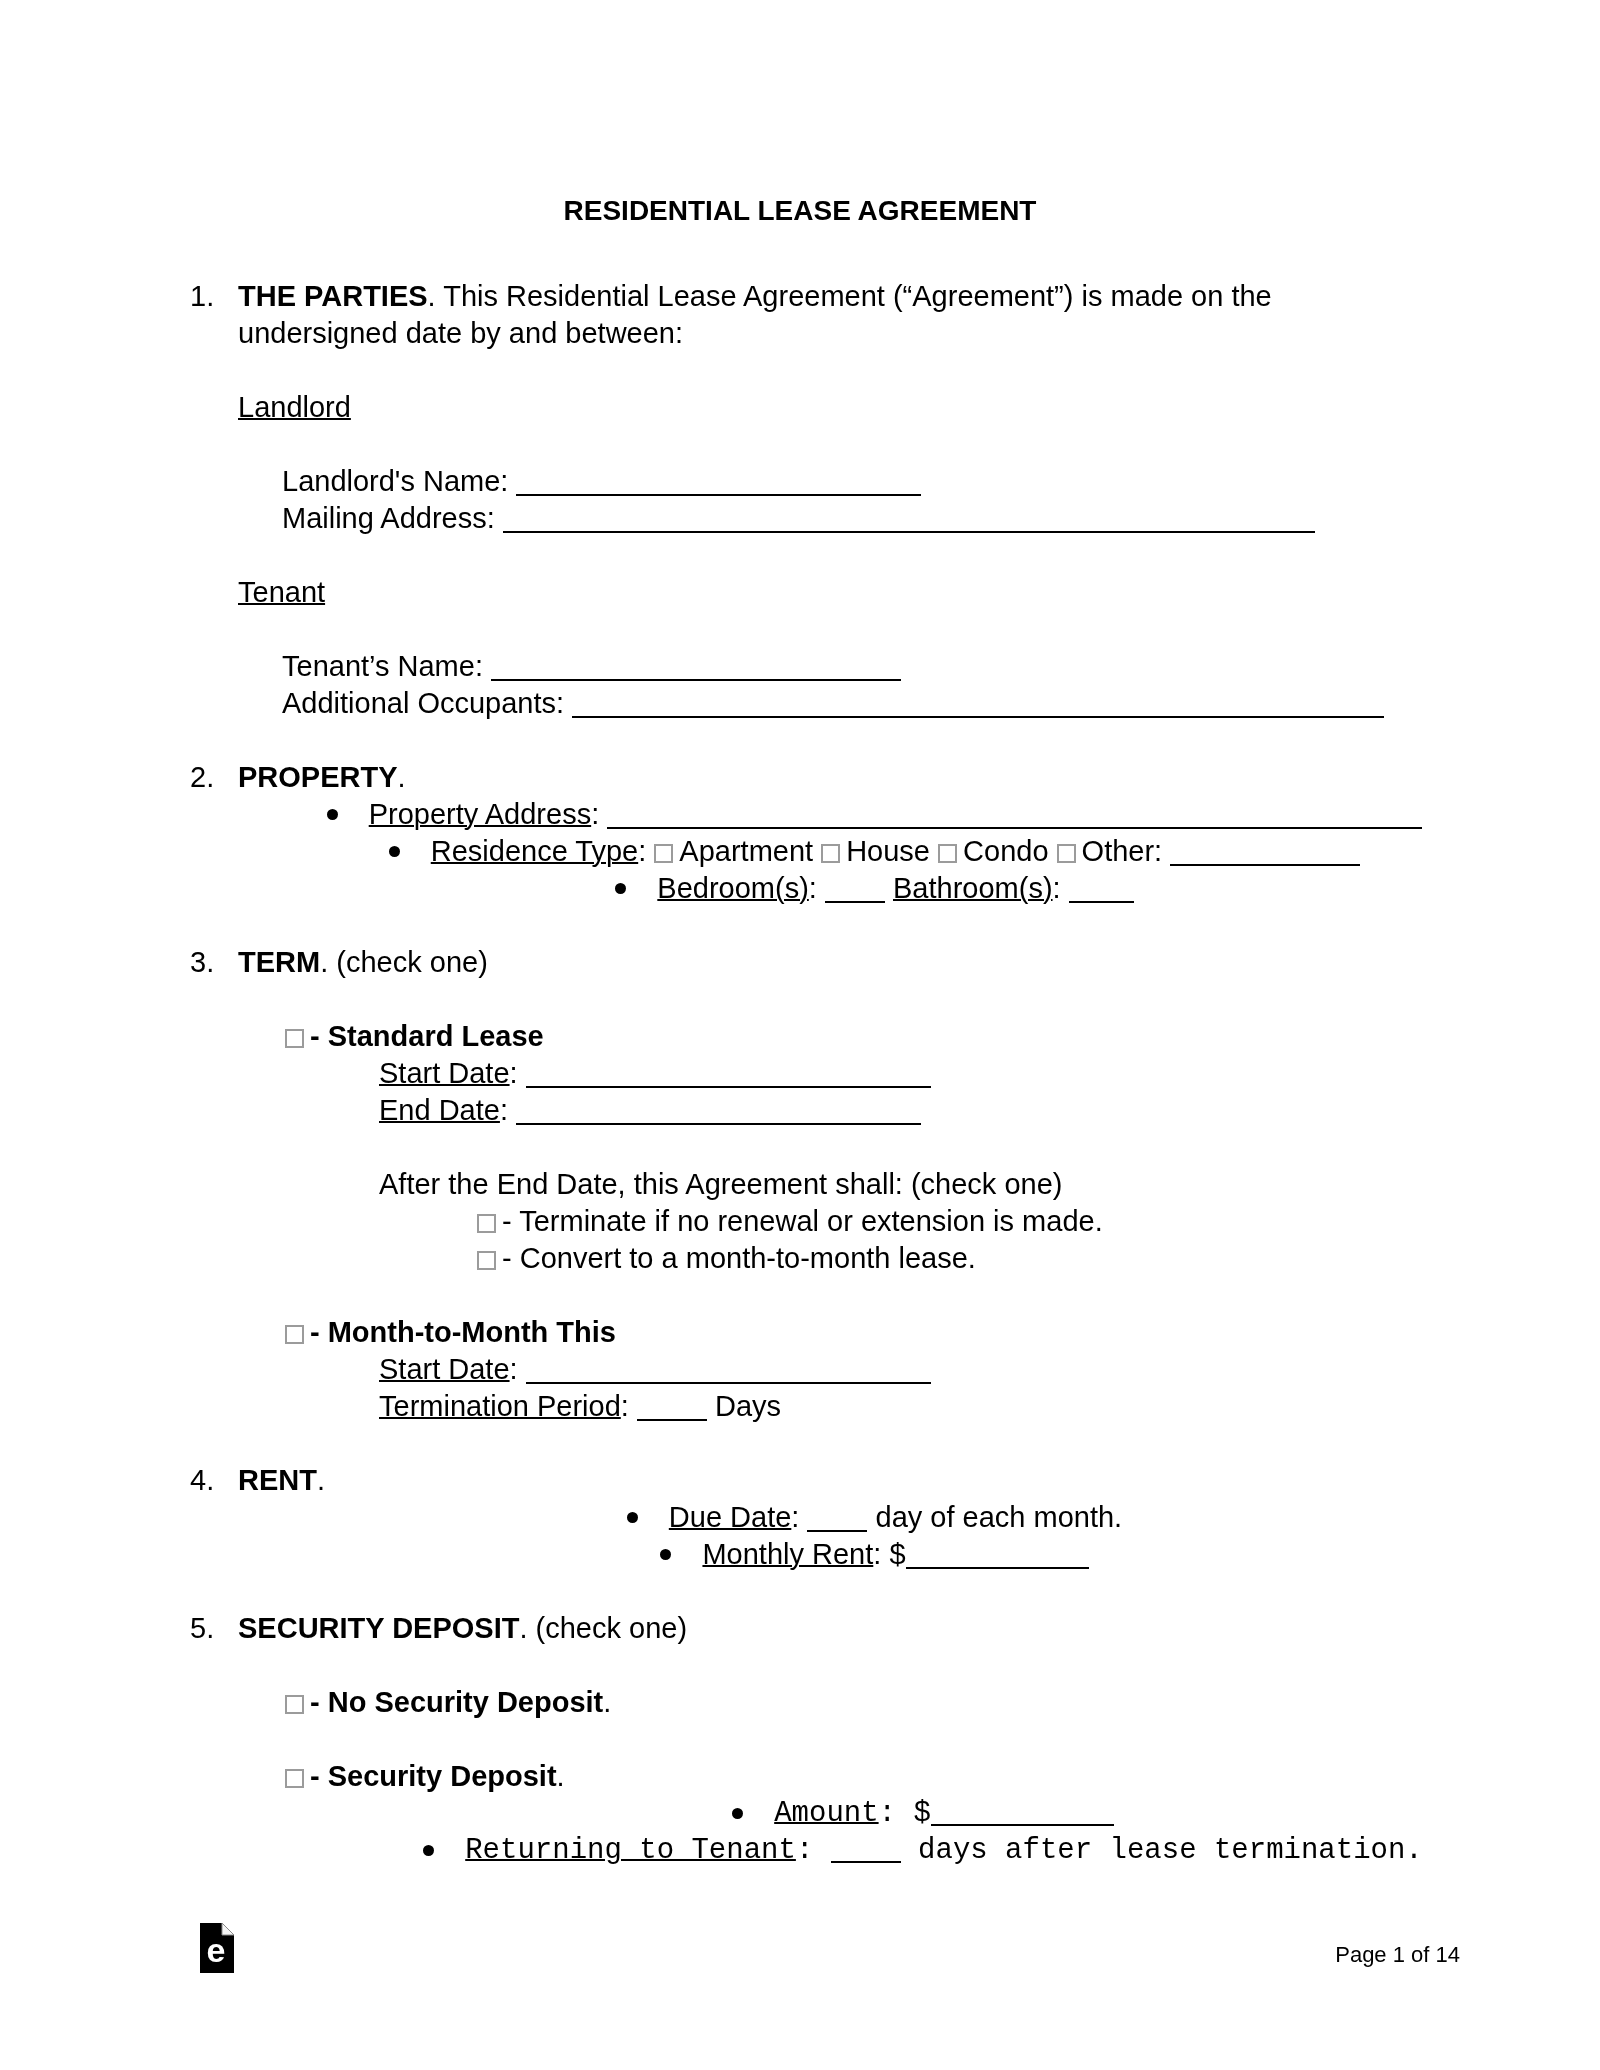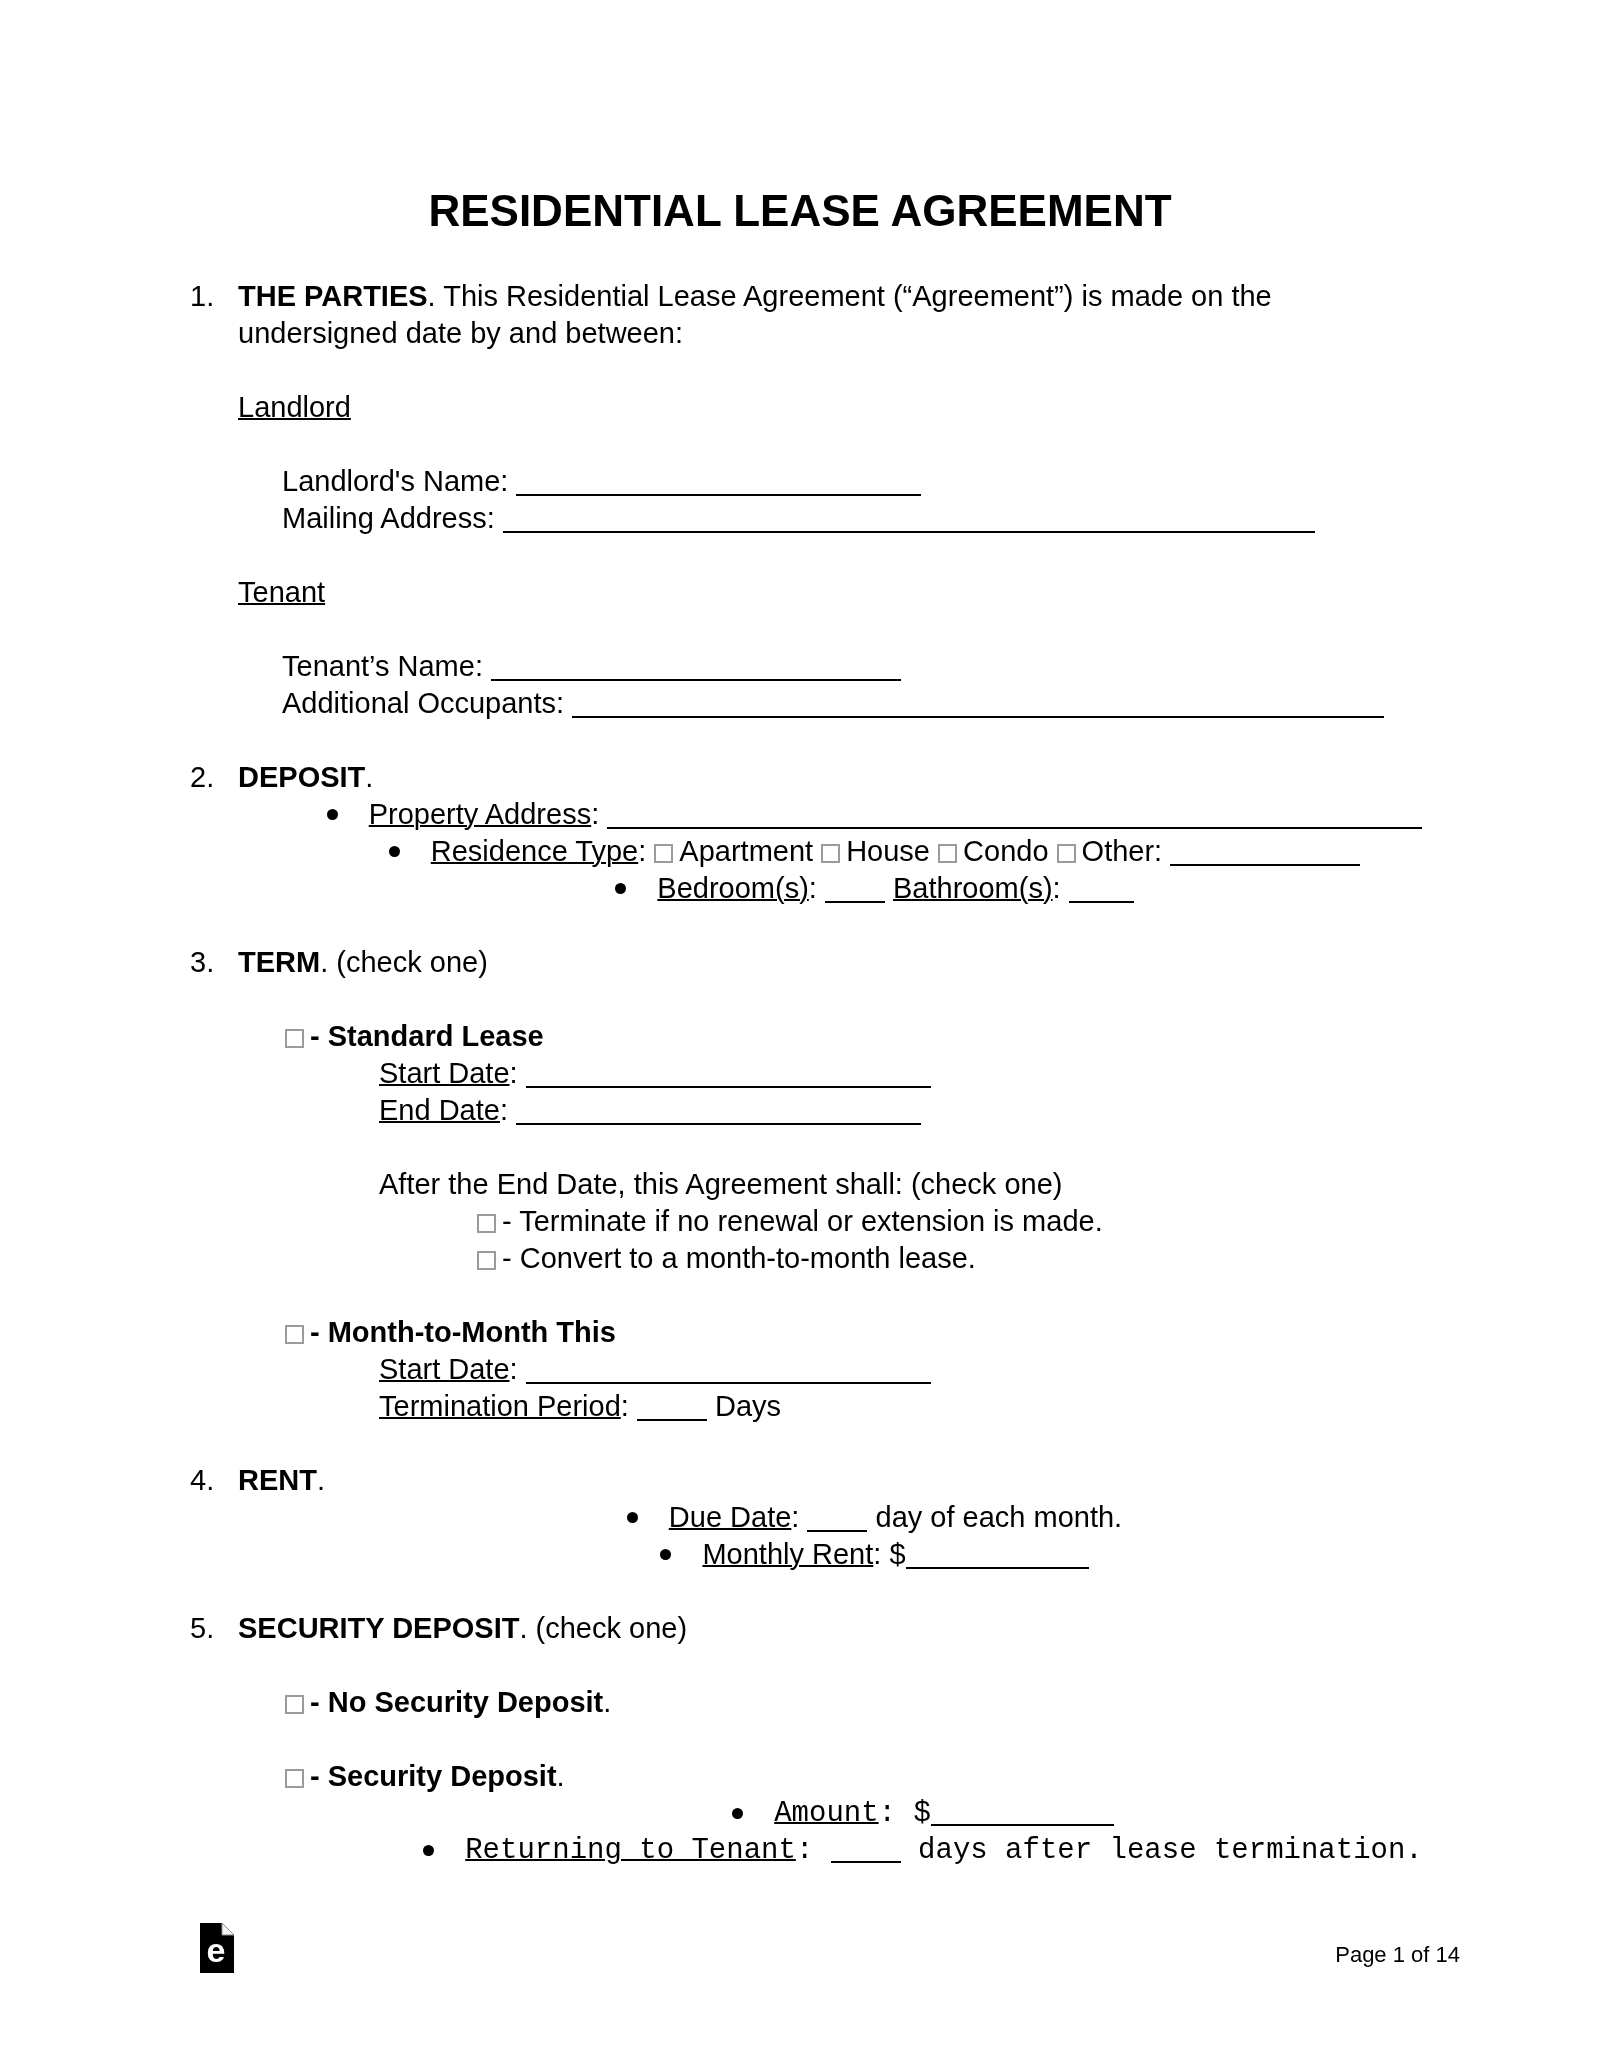--- a/index.html
+++ b/index.html
@@ -4,21 +4,21 @@
 <style>
   * { margin:0; padding:0; box-sizing:border-box; }
   html,body { background:#fff; }
   .page {
     position:relative; width:1600px; height:2070px; background:#ffffff;
     font-family:"Liberation Sans", sans-serif; font-size:29px; line-height:37px; color:#000;
     overflow:hidden;
   }
   .title {
     position:absolute; top:187px; left:0; width:100%; text-align:center;
-    font-size:44px; line-height:48px; font-weight:bold;
+    font-size:28px; line-height:48px; font-weight:bold;
   }
   .content { position:absolute; left:190px; top:278px; width:1270px; }
   .sec { display:flex; }
   .num { width:48px; flex:none; }
   .sec-text { flex:1; }
   .introw { max-width:1180px; }
   .b { font-weight:bold; }
   .ul { text-decoration:underline; text-decoration-thickness:2px; }
   .mt1 { margin-top:37px; }
   .ml1 { margin-left:48px; }
@@ -64,21 +64,21 @@
 
     <div class="ml1 mt1"><span class="ul">Tenant</span></div>
 
     <div class="ml2 mt1">
       <div><span>Tenant’s Name:</span> <span class="bl w410"></span></div>
       <div><span>Additional Occupants:</span> <span class="bl w812"></span></div>
     </div>
 
     <div class="sec mt1">
       <div class="num">2.</div>
-      <div class="sec-text"><span class="b">DEPOSIT</span><span>.</span></div>
+      <div class="sec-text"><span class="b">PROPERTY</span><span>.</span></div>
     </div>
 
     <div class="brow mlb1">
       <span class="dot"></span>
       <div class="btext"><span class="ul">Property Address</span><span>:</span> <span class="bl w815"></span></div>
     </div>
 
     <div class="brow mlb1">
       <span class="dot"></span>
       <div class="btext"><span class="ul">Residence Type</span><span>:</span> <span class="cb"></span><span>Apartment</span> <span class="cb"></span><span>House</span> <span class="cb"></span><span>Condo</span> <span class="cb"></span><span>Other:</span> <span class="bl w190"></span></div>

